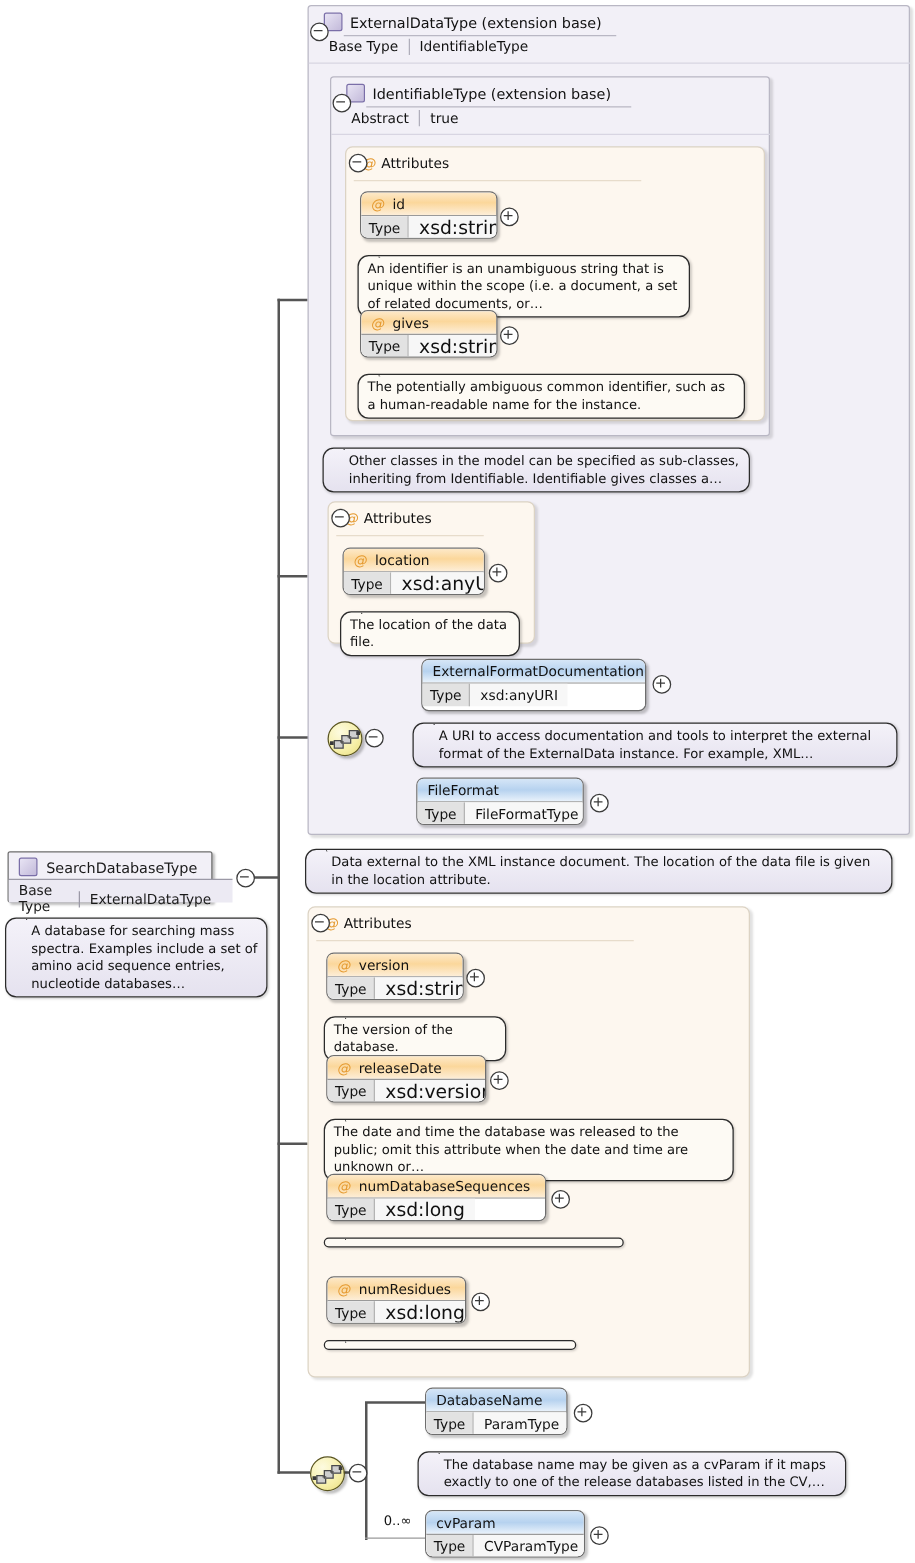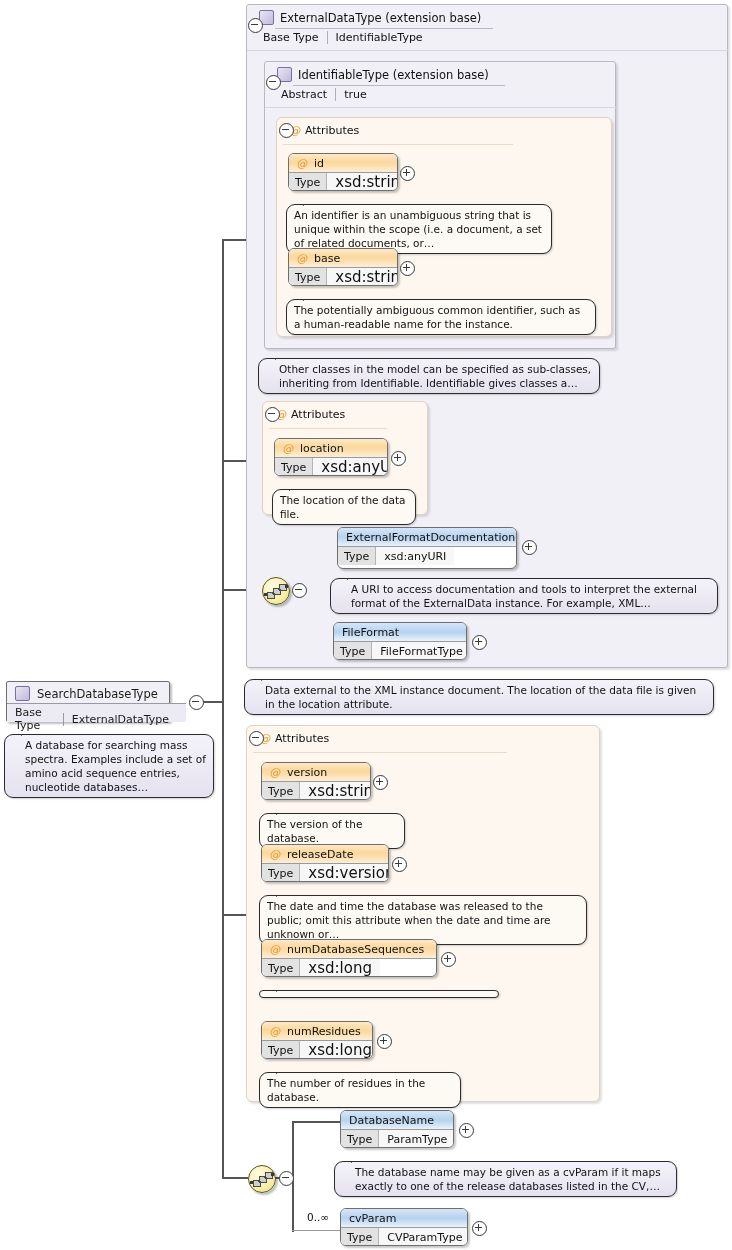--- a/index.html
+++ b/index.html
@@ -215,21 +215,21 @@
 </div>
 <div class="plus" style="left:400px;top:166px;"></div>
 <div class="note cream" style="left:286px;top:204px;width:266px;">
   <span class="tail"></span>
   <span>An identifier is an unambiguous string that is unique within the scope (i.e. a document, a set of related documents, or…</span>
 </div>
 
 <div class="attr" style="left:288px;top:248px;width:110px;height:38px;">
   <div class="top">
     <span class="atsym">@</span>
-    <span class="nm">base</span>
+    <span class="nm">gives</span>
   </div>
   <div class="bot">
     <span class="lbl">Type</span>
     <span class="val">xsd:string</span>
   </div>
 </div>
 <div class="plus" style="left:400px;top:261px;"></div>
 <div class="note cream" style="left:286px;top:299px;width:310px;">
   <span class="tail"></span>
   <span>The potentially ambiguous common identifier, such as a human-readable name for the instance.</span>
@@ -385,21 +385,20 @@
     <span class="nm">numResidues</span>
   </div>
   <div class="bot">
     <span class="lbl">Type</span>
     <span class="val">xsd:long</span>
   </div>
 </div>
 <div class="plus" style="left:377px;top:1034px;"></div>
 <div class="note cream" style="left:259px;top:1072px;width:202px;">
   <span class="tail"></span>
-  <span>The number of residues in the database.</span>
 </div>
 
 <div class="seqicon" style="left:248px;top:1165px;">
   <i class="b1"></i>
     <i class="b2"></i>
     <i class="b3"></i>
   <span class="ln l1"></span>
     <span class="ln l2"></span>
   <span class="dotl"></span>
     <span class="dotr"></span>

